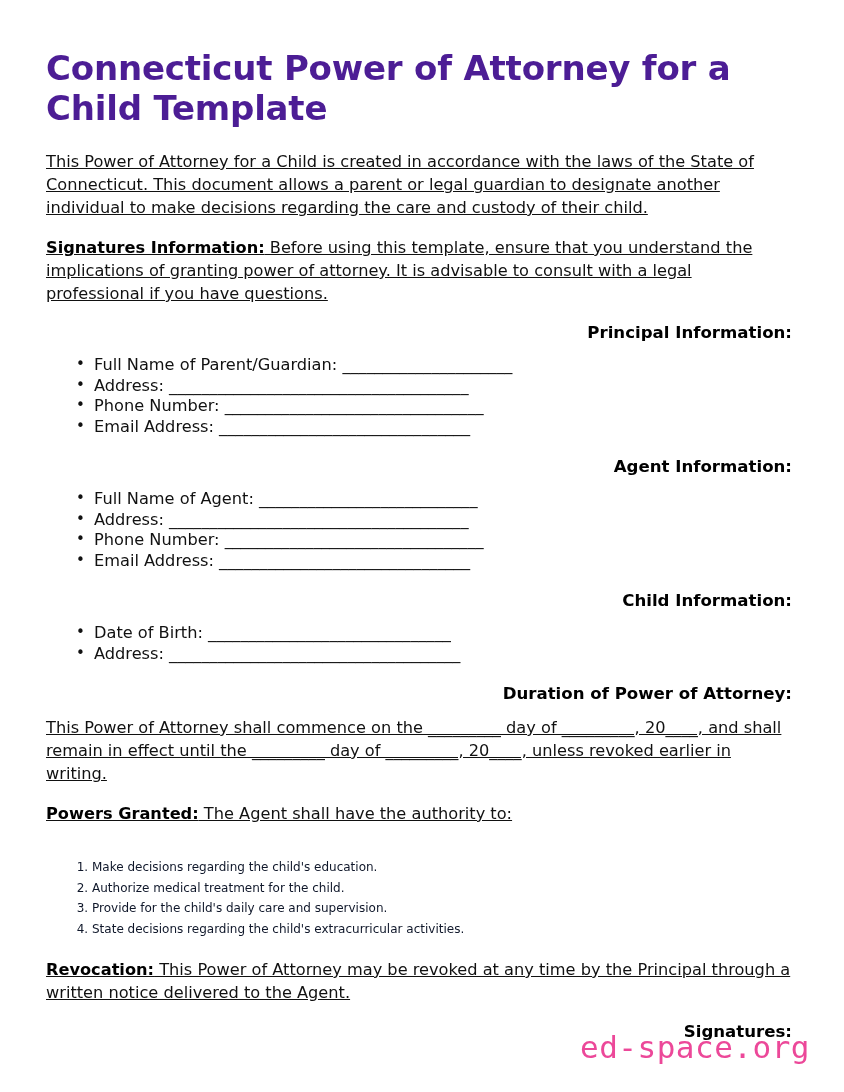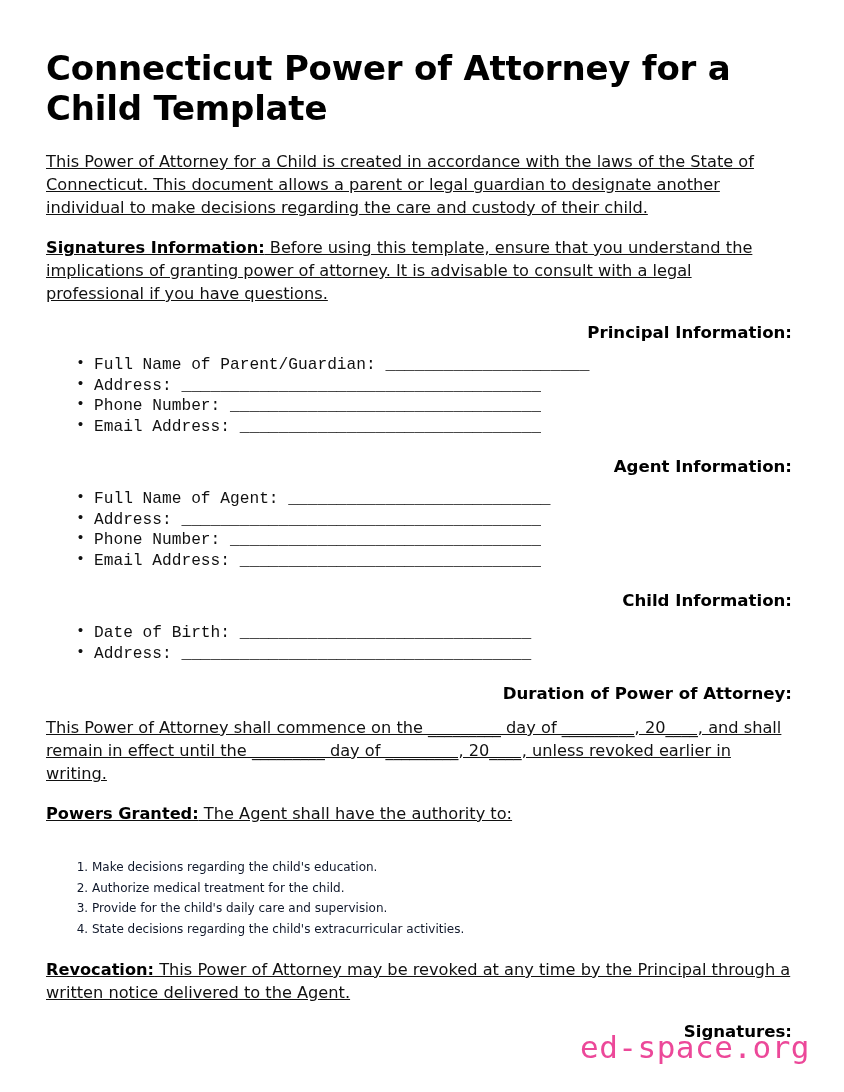--- a/index.html
+++ b/index.html
@@ -32,21 +32,21 @@
     top: 48px;
     width: 746px;
   }
 
   .doc-title {
     font-size: 34px;
     line-height: 40px;
     font-weight: bold;
     letter-spacing: -0.2px;
     margin: 0 0 22px 0;
-    color: #000000;
+    color: #4c1d95;
     max-width: 700px;
   }
 
   p.para {
     font-size: 16.2px;
     line-height: 23px;
     margin: 0 0 17px 0;
     color: #111111;
     text-decoration: underline;
   }
@@ -80,21 +80,20 @@
     padding-left: 30px;
   }
 
   ul.field-list li {
     font-size: 16.2px;
     line-height: 20.5px;
     color: #111111;
     position: relative;
     padding-left: 18px;
     white-space: nowrap;
-    font-family: Liberation Mono, monospace;
   }
 
   ul.field-list li::before {
     content: "\2022";
     position: absolute;
     left: 0;
     top: -1px;
     font-size: 15px;
     color: #111111;
   }

